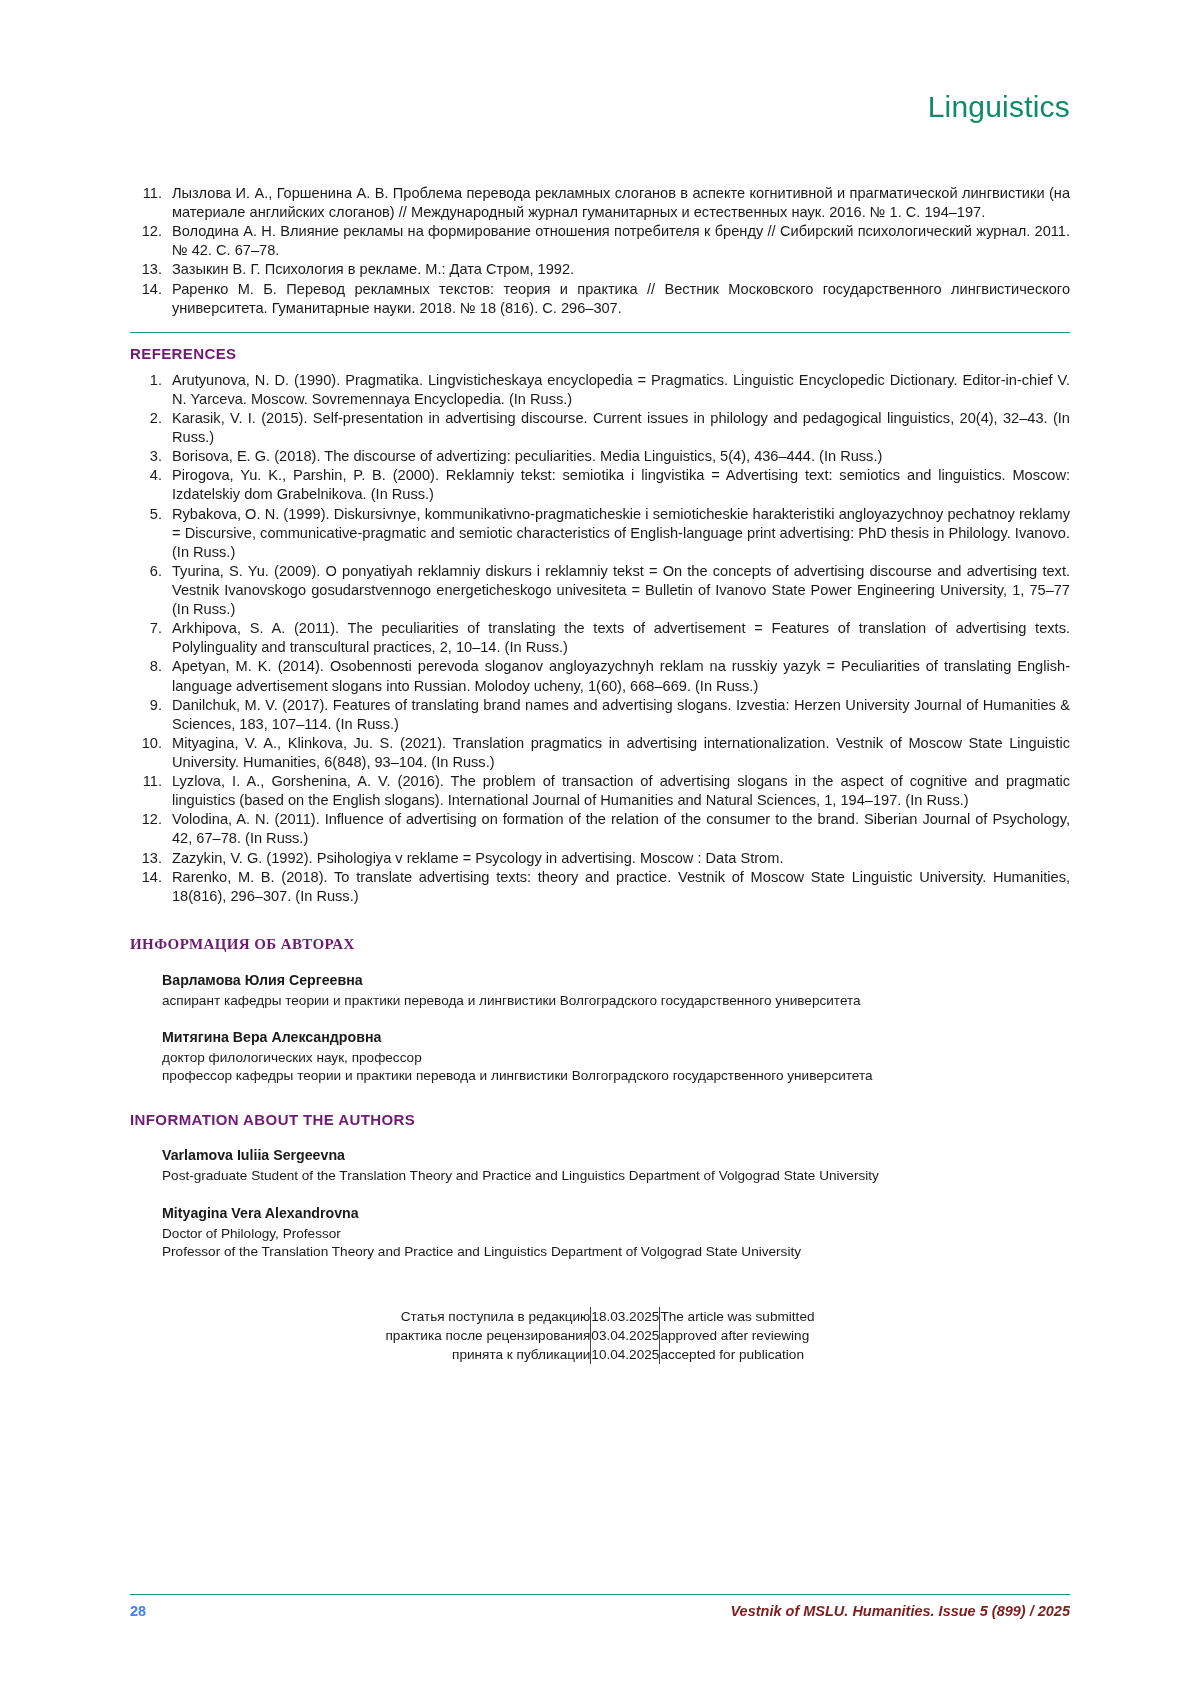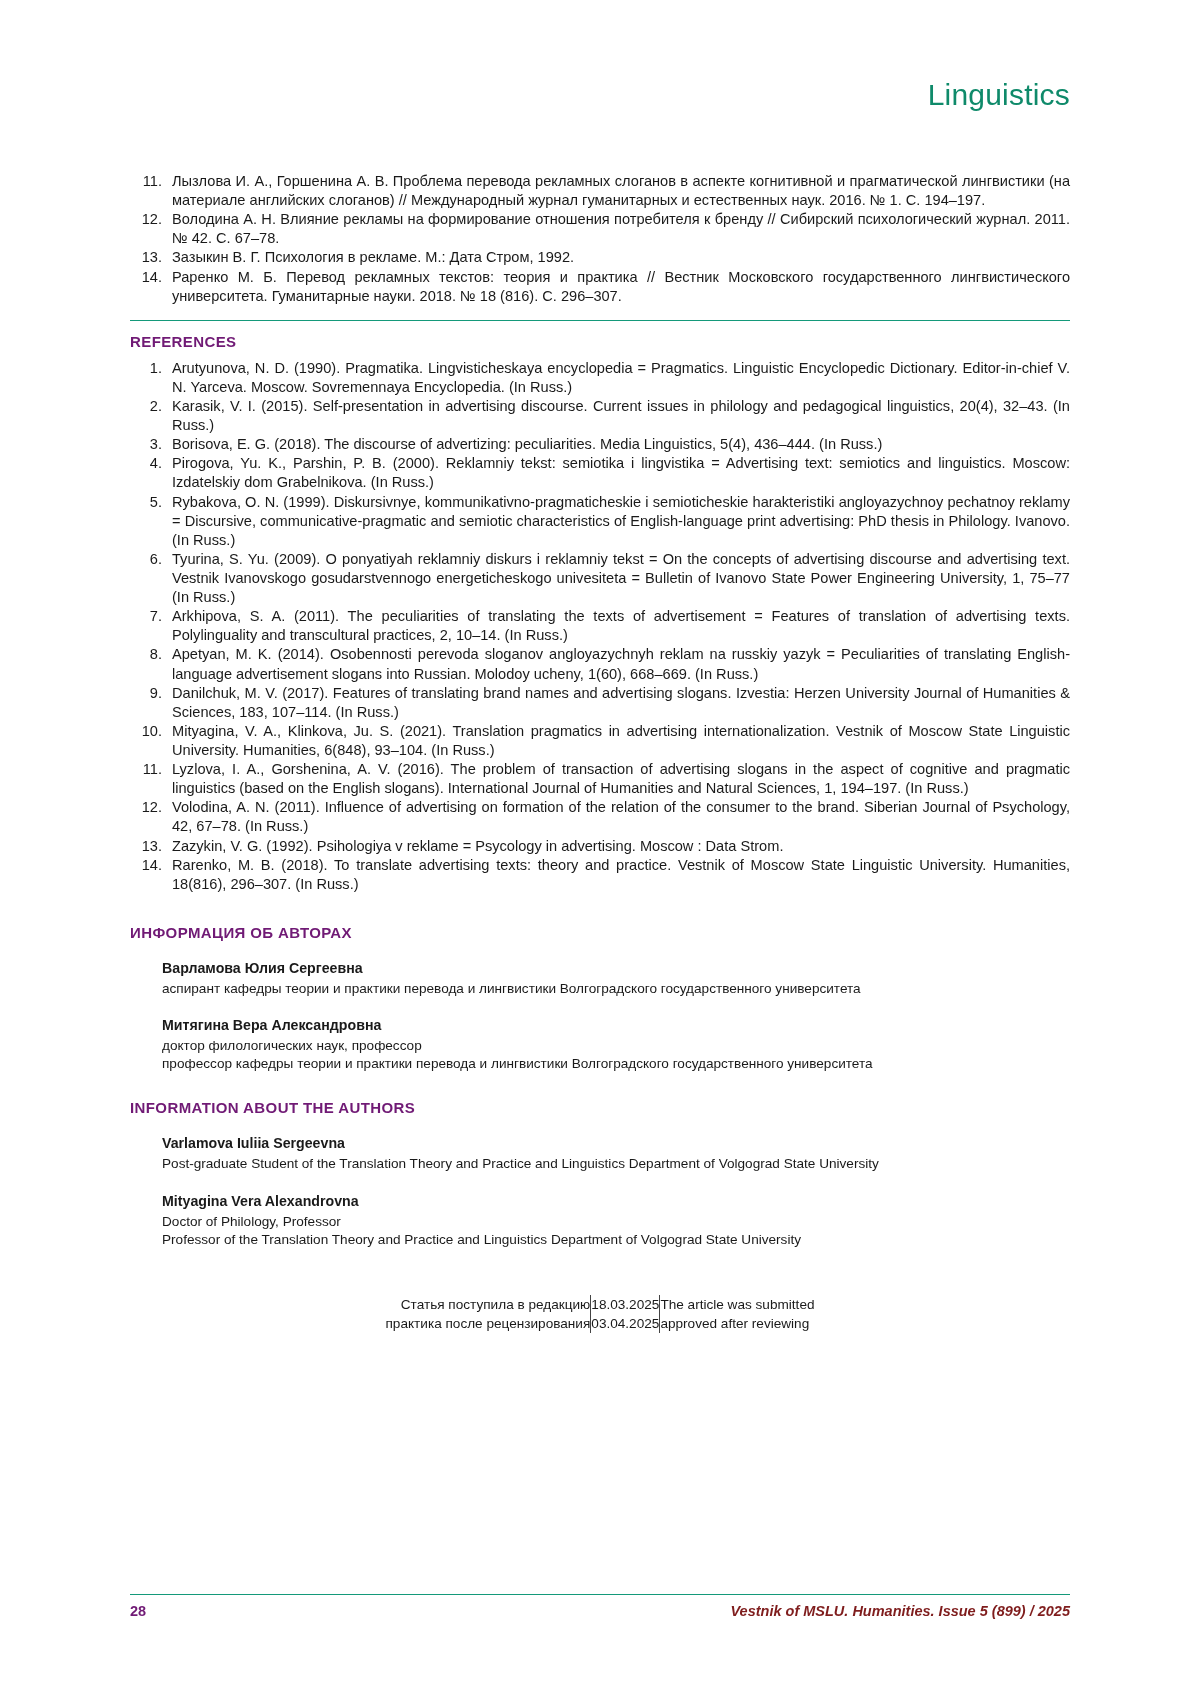--- a/index.html
+++ b/index.html
@@ -13,21 +13,21 @@
     font-family: "Liberation Sans", sans-serif;
     color: #1a1a1a;
     position: relative;
     overflow: hidden;
   }
   .page {
     position: relative;
     width: 1200px;
     height: 1697px;
     box-sizing: border-box;
-    padding: 0 130px;
+    padding: 12px 130px;
   }
   .header {
     text-align: right;
     padding-top: 78px;
     padding-bottom: 0;
   }
   .header-title {
     color: #0f8a6a;
     font-size: 30px;
     font-weight: 400;
@@ -82,20 +82,21 @@
     padding-left: 32px;
   }
   .author-line {
     font-size: 13.6px;
     line-height: 1.34;
     padding-left: 32px;
   }
   .section-title.authors-ru {
     margin-top: 30px;
     margin-bottom: 16px;
+    font-family: Liberation Serif, serif;
   }
   .section-title.authors-en {
     margin-top: 22px;
     margin-bottom: 2px;
   }
   table.dates {
     margin: 46px auto 0 auto;
     border-collapse: collapse;
     font-size: 13.6px;
   }
@@ -128,21 +129,21 @@
     border: none;
     border-top: 1px solid #14997a;
     margin: 0 0 8px 0;
   }
   .footer-row {
     display: flex;
     justify-content: space-between;
     align-items: baseline;
   }
   .page-num {
-    color: #701a75;
+    color: #3b82f6;
     font-size: 14.5px;
     font-weight: bold;
   }
   .footer-journal {
     font-size: 14.5px;
     font-style: italic;
     font-weight: bold;
     color: #7f1d1d;
   }
 </style>
@@ -212,20 +213,25 @@
           <tr>
             <td class="d-ru">Статья поступила в редакцию</td>
             <td class="d-date">18.03.2025</td>
             <td class="d-en">The article was submitted</td>
           </tr>
           <tr>
             <td class="d-ru">практика после рецензирования</td>
             <td class="d-date">03.04.2025</td>
             <td class="d-en">approved after reviewing</td>
           </tr>
+          <tr>
+            <td class="d-ru">принята к публикации</td>
+            <td class="d-date">10.04.2025</td>
+            <td class="d-en">accepted for publication</td>
+          </tr>
         </tbody>
     </table>
 
   </div>
 
   <div class="footer">
     <hr class="footer-rule">
     <div class="footer-row">
       <div class="page-num">28</div>
       <div class="footer-journal">Vestnik of MSLU. Humanities. Issue 5 (899) / 2025</div>

